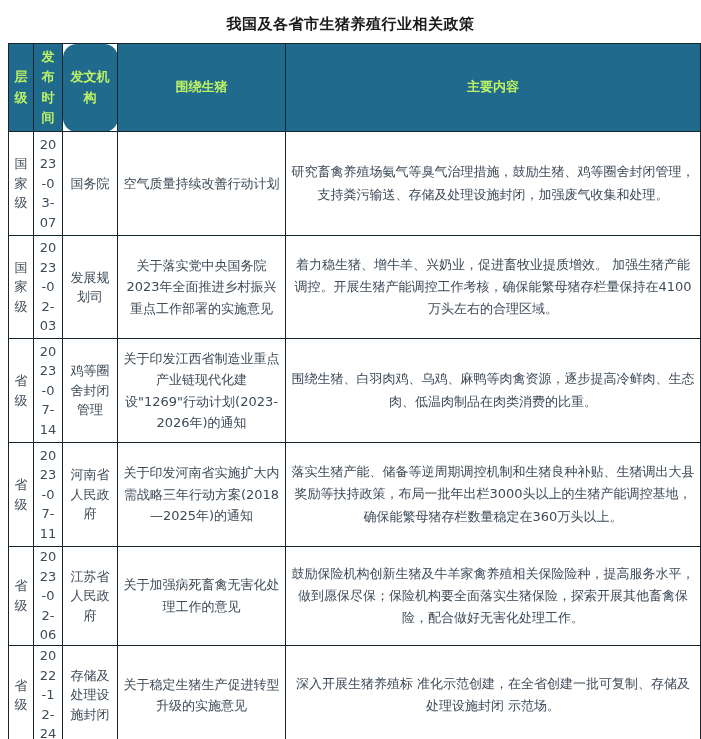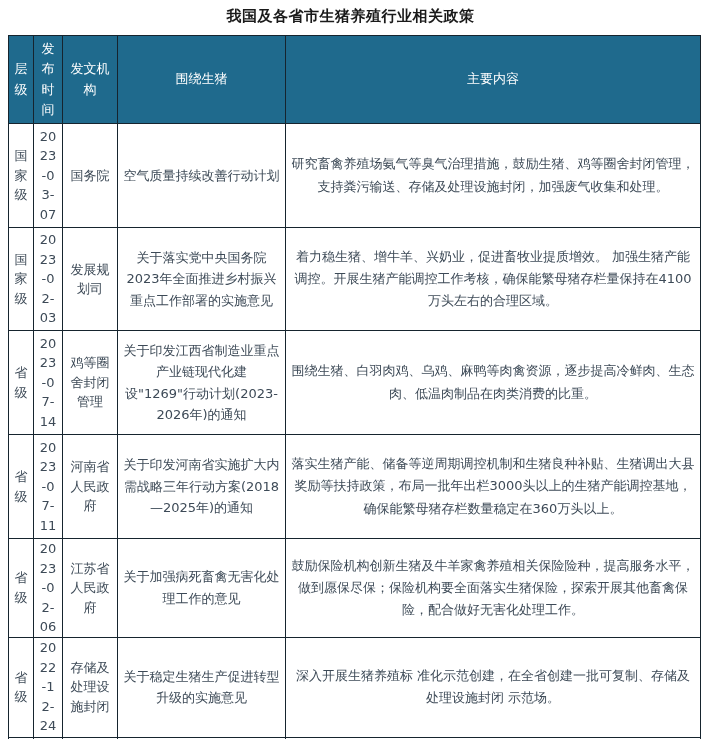--- a/index.html
+++ b/index.html
@@ -8,21 +8,21 @@
 
   .page {
     width: 701px;
     height: 739px;
     overflow: hidden;
     background: #ffffff;
     position: relative;
   }
 
   .title {
-    padding-top: 7px;
+    padding-top: 15px;
     text-align: center;
     font-size: 15px;
     font-weight: bold;
     color: #1a1a1a;
     letter-spacing: 0.5px;
   }
 
   table.policy-table {
     border-collapse: collapse;
     table-layout: fixed;
@@ -37,40 +37,41 @@
   .policy-table td {
     border: 1px solid #16242e;
     text-align: center;
     vertical-align: middle;
     padding: 0 4px;
     overflow: hidden;
   }
 
   .policy-table thead th {
     background: #1f6a8d;
-    color: #ffffff;
-    font-weight: normal;
+    color: #bef264;
+    font-weight: bold;
     line-height: 1.55;
   }
 
   .row-header { height: 88px; }
   .row-1 { height: 104px; }
   .row-2 { height: 103px; }
   .row-3 { height: 104px; }
   .row-4 { height: 104px; }
   .row-5 { height: 97px;  }
   .row-6 { height: 100px; }
   .row-stub { height: 30px; }
 
   .col-level, .col-date {
     word-break: break-all;
     line-height: 1.5;
   }
   .col-agency {
     line-height: 1.5;
+    border-radius: 14px;
   }
   .col-policy {
     line-height: 1.65;
     word-break: normal;
   }
   .col-content {
     line-height: 1.7;
     word-break: normal;
   }
 </style>

